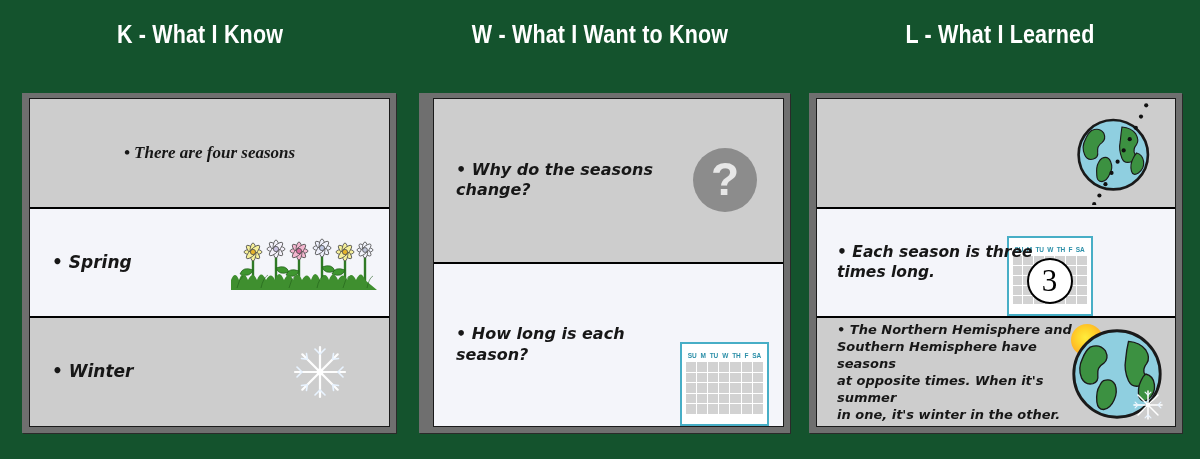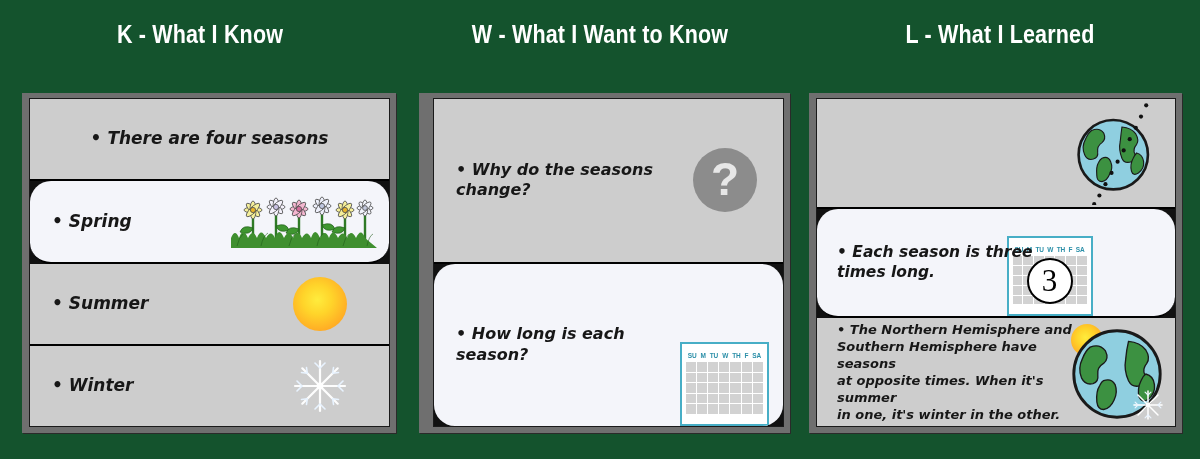--- a/index.html
+++ b/index.html
@@ -64,21 +64,21 @@
     position: relative;
     flex: 1 1 0;
     display: flex;
     align-items: center;
     border-bottom: 2px solid #000000;
     overflow: hidden;
     box-sizing: border-box;
   }
   .row:last-child { border-bottom: none; }
   .row.shade-a { background: #cdcdcd; }
-  .row.shade-b { background: #f4f5fa; border-radius: 21px; }
+  .row.shade-b { background: #f4f5fa; }
 
   .row-text {
     position: relative;
     z-index: 2;
     font-family: "DejaVu Sans", sans-serif;
     font-style: italic;
     font-weight: 600;
     color: #171717;
     line-height: 1.28;
     white-space: pre-line;
@@ -86,20 +86,21 @@
 
   
   #panel-k .row-text {
     font-size: 17px;
     padding-left: 22px;
   }
   #panel-k .row:first-child .row-text {
     padding-left: 0;
     width: 100%;
     text-align: center;
+    font-family: Liberation Serif, serif;
   }
 
   
   #panel-w .row-text {
     font-size: 16px;
     padding-left: 22px;
     max-width: 250px;
   }
 
   
@@ -318,24 +319,20 @@
             <path d="M6 52 q2 -9 6 -12"></path>
               <path d="M30 52 q2 -10 7 -13"></path>
               <path d="M58 52 q2 -9 6 -12"></path>
             <path d="M86 52 q2 -10 7 -13"></path>
               <path d="M112 52 q2 -9 6 -12"></path>
               <path d="M136 52 q2 -10 6 -12"></path>
           </g>
         </svg>
       </div>
 
-      <div class="row shade-a">
-        <div class="row-text">• Summer</div>
-        <div class="art sun-k sun-disc"></div>
-      </div>
 
 
       <div class="row shade-a">
         <div class="row-text">• Winter</div>
         <svg class="art flake-k" viewBox="0 0 58 58">
           <g transform="translate(29,29)">
             <g stroke="#ffffff" stroke-width="2.2" stroke-linecap="round" fill="none" opacity="0.97">
               <path d="M0 -25 L0 25"></path>
                 <path d="M-25 0 L25 0"></path>
               <path d="M-17.7 -17.7 L17.7 17.7"></path>

